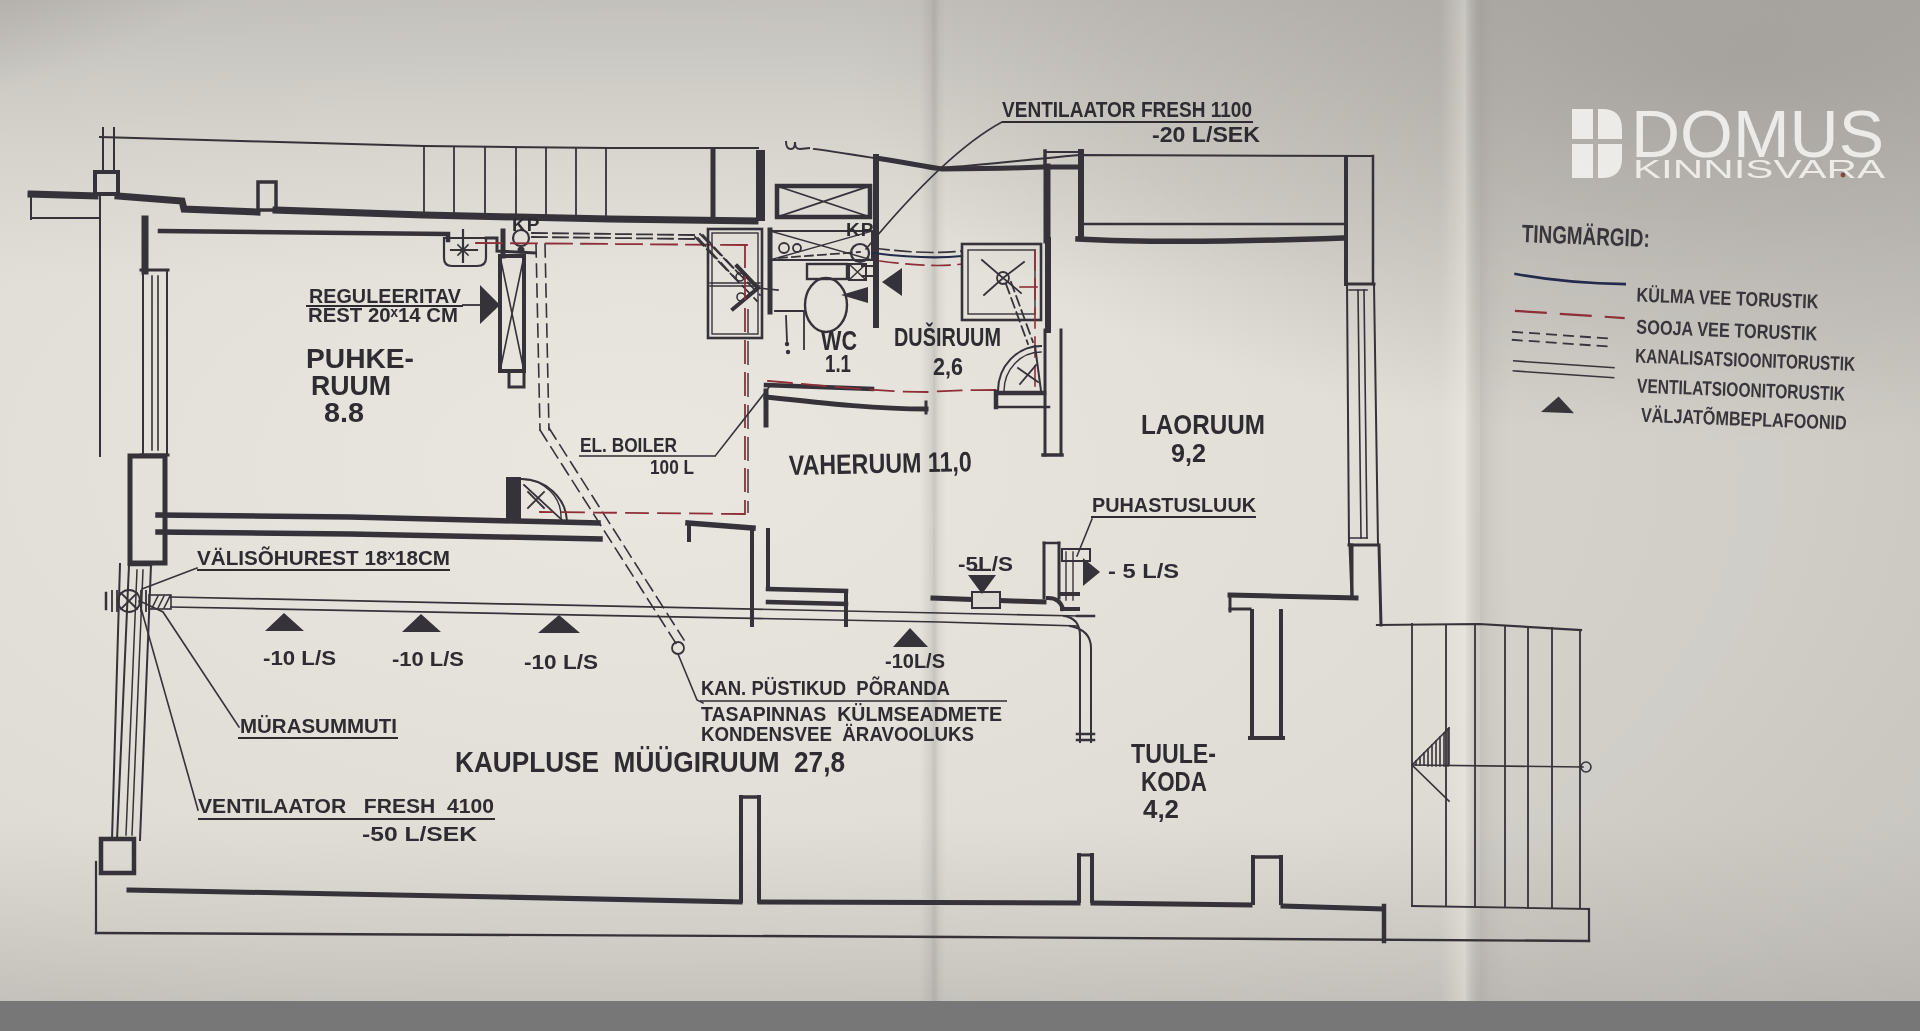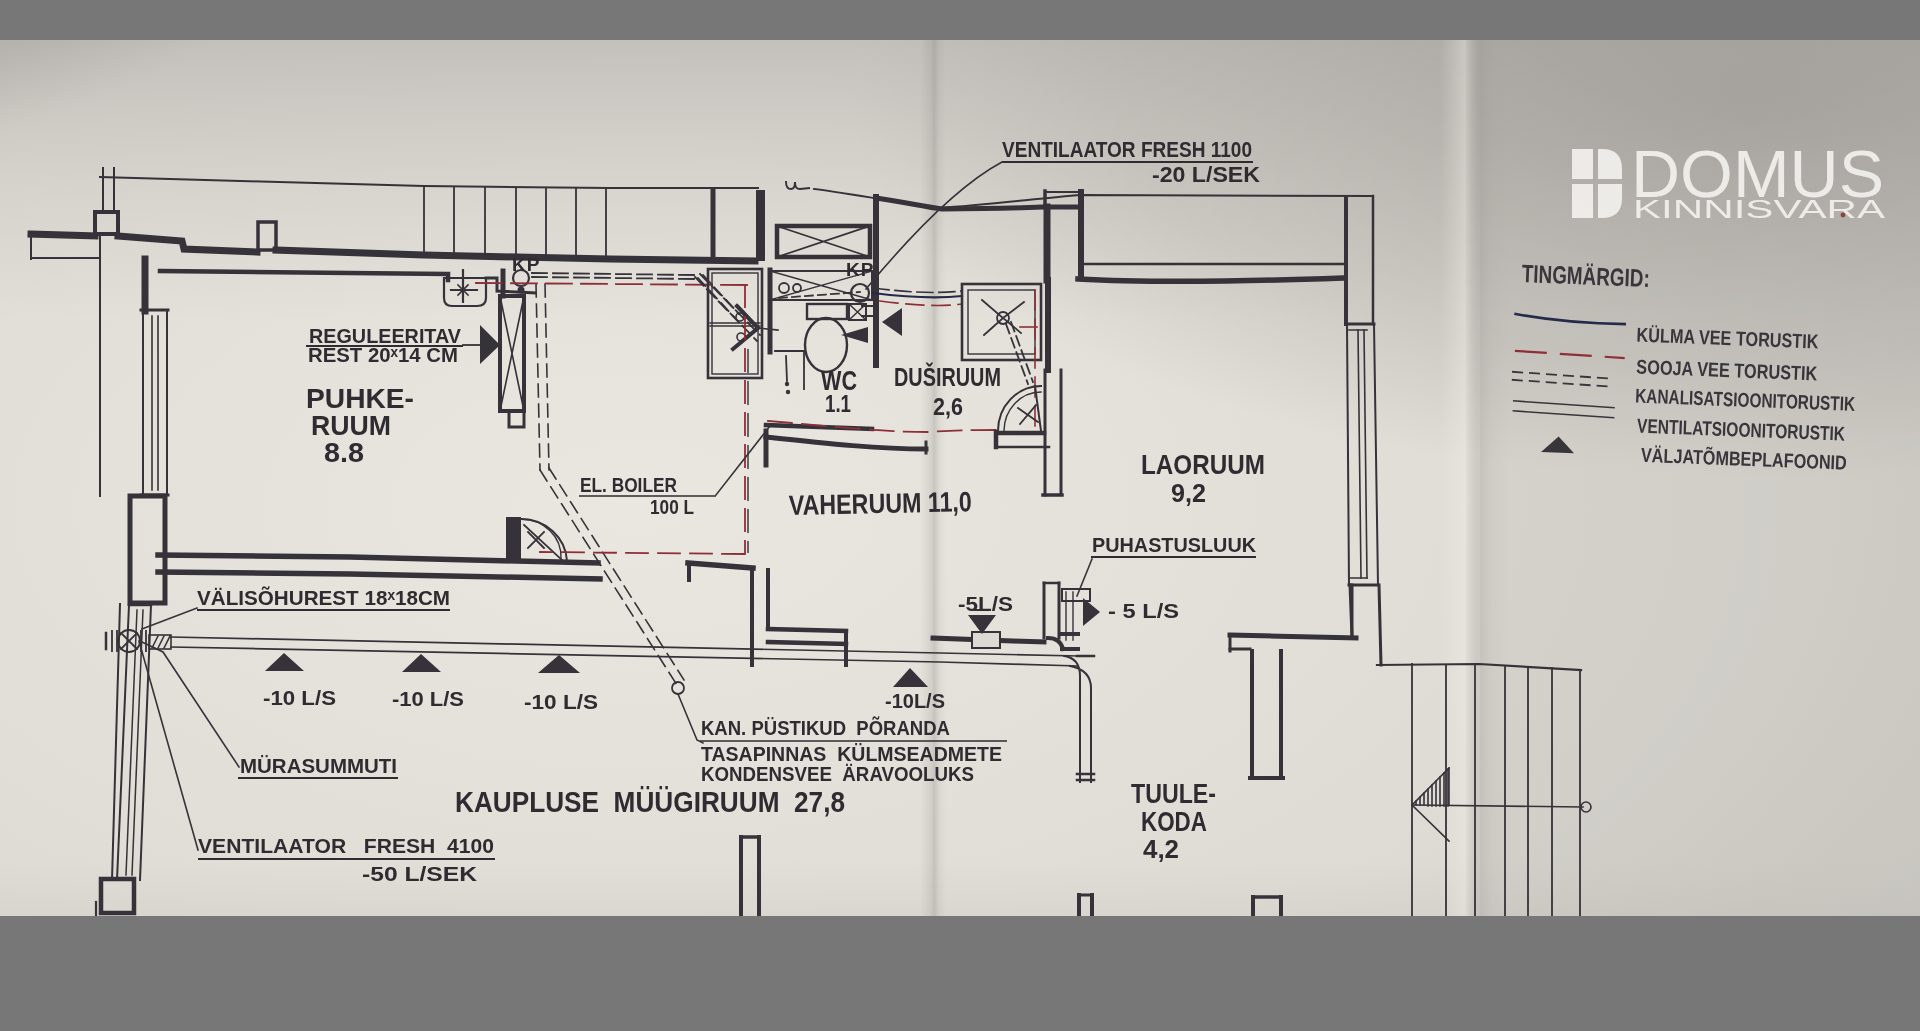--- a/index.html
+++ b/index.html
@@ -1,17 +1,17 @@
 <!DOCTYPE html>
 <html><head>
 <meta charset="utf-8">
 <style>
   html,body{margin:0;padding:0;background:#777;}
-  #page{width:1920px;height:876px;position:relative;overflow:hidden;
-        font-family:"Liberation Sans", sans-serif;margin-top:40px;}
+  #page{width:1920px;height:1001px;position:relative;overflow:hidden;
+        font-family:"Liberation Sans", sans-serif;}
   svg{display:block; filter: blur(0.4px);}
   text{font-family:"Liberation Sans", sans-serif;}
 </style>
 </head>
 <body>
 <div id="page">
 <svg width="1920" height="1031" viewBox="0 0 1920 1031">
 <defs>
   <radialGradient id="paper" cx="0.33" cy="0.45" r="0.95">
     <stop offset="0" stop-color="#e9e7e0"></stop>

